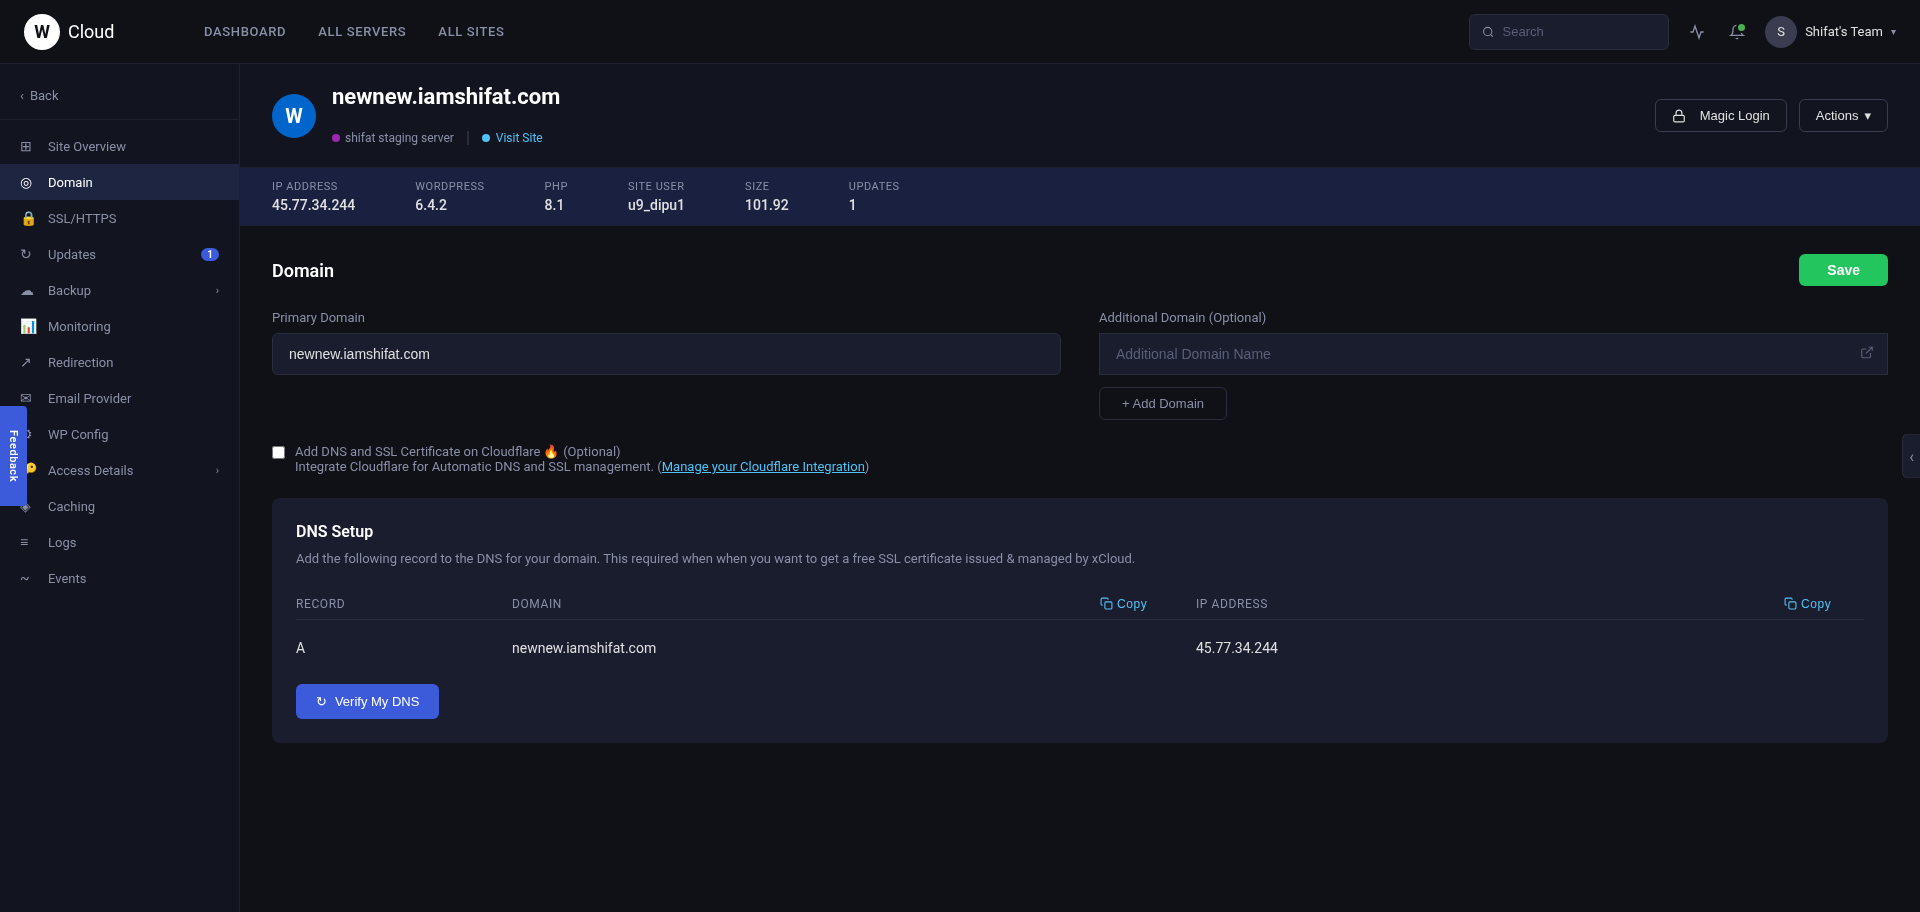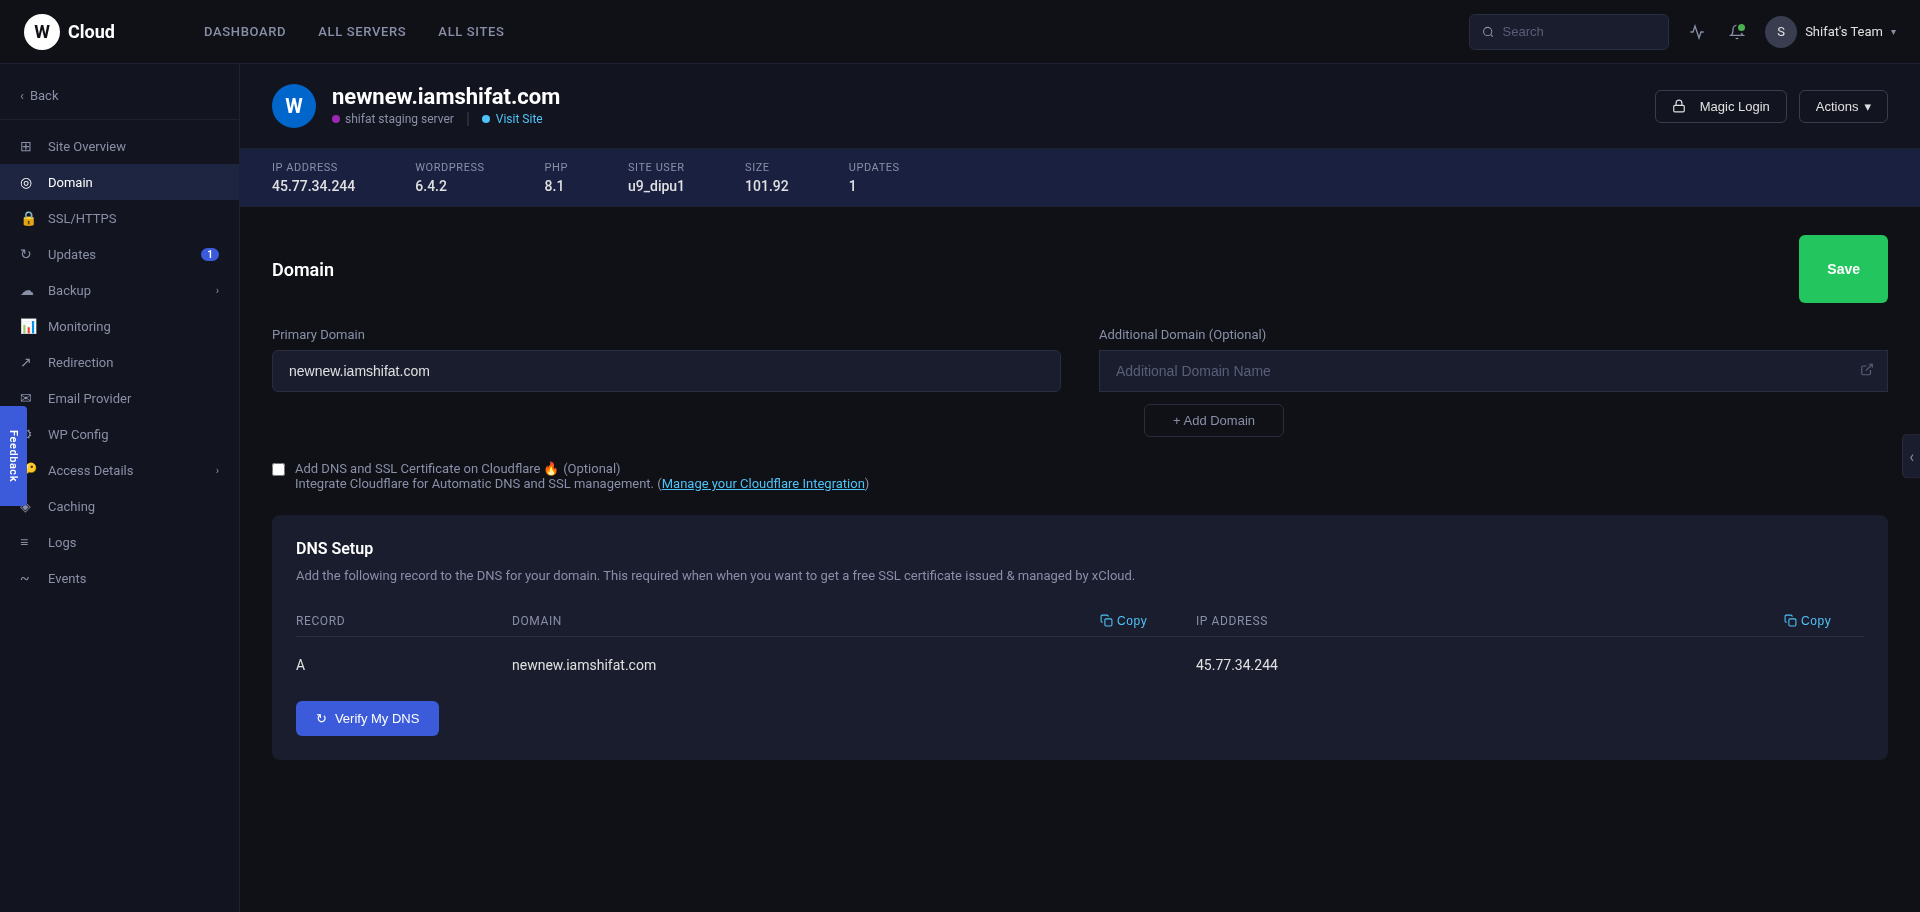--- a/index.html
+++ b/index.html
@@ -19,21 +19,21 @@
       z-index: 100;
     }
     .logo-area {
       display: flex; align-items: center; gap: 8px; min-width: 140px;
     }
     .logo-icon {
       width: 36px; height: 36px; background: #fff; border-radius: 50%;
       display: flex; align-items: center; justify-content: center;
       font-size: 18px; font-weight: bold; color: #0f1117;
     }
-    .logo-text { font-size: 18px; font-weight: 700; color: #fff; }
+    .logo-text { font-size: 18px; font-weight: 400; color: #fff; }
     .nav-links { display: flex; gap: 32px; justify-content: center; }
     .nav-link {
       font-size: 13px; font-weight: 500; color: #8a8fa8; text-decoration: none;
       letter-spacing: 0.05em; cursor: pointer; text-transform: uppercase;
     }
     .nav-right { margin-left: auto; display: flex; align-items: center; gap: 16px; }
     .search-box {
       background: #1a1d2e; border: 1px solid #2a2d3e; border-radius: 6px;
       display: flex; align-items: center; padding: 0 12px; gap: 8px; height: 36px; width: 200px;
     }
@@ -113,21 +113,21 @@
       border-bottom: 1px solid #1e2130;
       display: flex; align-items: center; justify-content: space-between;
     }
     .site-title-area { display: flex; align-items: center; gap: 16px; }
     .wp-icon-circle {
       width: 44px; height: 44px; border-radius: 50%; background: #0066cc;
       display: flex; align-items: center; justify-content: center;
       font-size: 20px; color: #fff; font-weight: bold;
     }
     .site-name { font-size: 22px; font-weight: 700; color: #fff; }
-    .site-meta { display: flex; align-items: center; gap: 12px; margin-top: 0; }
+    .site-meta { display: flex; align-items: center; gap: 12px; margin-top: 19px; }
     .site-server { display: flex; align-items: center; gap: 5px; font-size: 12px; color: #8a8fa8; }
     .server-dot { width: 8px; height: 8px; background: #9c27b0; border-radius: 50%; }
     .visit-site { display: flex; align-items: center; gap: 6px; font-size: 12px; color: #4fc3f7; cursor: pointer; }
     .visit-dot { width: 8px; height: 8px; background: #4fc3f7; border-radius: 50%; }
     .site-actions { display: flex; align-items: center; gap: 12px; }
     .btn-magic-login {
       background: transparent; border: 1px solid #3a3d50; color: #e0e0e0;
       padding: 8px 16px; border-radius: 6px; font-size: 13px; cursor: pointer;
       display: flex; align-items: center; gap: 14px;
     }
@@ -151,21 +151,21 @@
     
     .content-area { padding: 28px 32px; }
 
     
     .domain-header {
       display: flex; align-items: center; justify-content: space-between; margin-bottom: 24px;
     }
     .domain-title { font-size: 18px; font-weight: 600; color: #fff; }
     .btn-save {
       background: #22c55e; color: #fff; border: none;
-      padding: 26px 28px; border-radius: 6px; font-size: 14px; font-weight: 600; cursor: pointer;
+      padding: 8px 28px; border-radius: 6px; font-size: 14px; font-weight: 600; cursor: pointer;
     }
 
     
     .domain-fields {
       display: grid; grid-template-columns: 1fr 1fr; gap: 38px; margin-bottom: 24px;
     }
     .field-group {}
     .field-label { font-size: 13px; color: #8a8fa8; margin-bottom: 8px; }
     .field-input {
       width: 100%; background: #1a1d2e; border: 1px solid #2a2d3e;
@@ -178,22 +178,22 @@
       width: 100%; background: #1a1d2e; border: 1px solid #2a2d3e;
       border-radius: 0; padding: 12px 48px 12px 16px; color: #8a8fa8; font-size: 14px; outline: none;
     }
     .field-input-with-icon input::placeholder { color: #5a5f78; }
     .field-input-with-icon .ext-icon {
       position: absolute; right: 14px; top: 50%; transform: translateY(-50%);
       color: #5a5f78; cursor: pointer; font-size: 14px;
     }
     .btn-add-domain {
       background: transparent; border: 1px solid #2a2d3e; color: #8a8fa8;
-      padding: 8px 28px; border-radius: 6px; font-size: 13px; cursor: pointer;
-      display: flex; align-items: flex-start; gap: 6px; margin-top: 12px; margin-left: 45px;
+      padding: 8px 22px; border-radius: 6px; font-size: 13px; cursor: pointer;
+      display: flex; align-items: flex-start; gap: 6px; margin-top: 12px;
     }
 
     
     .cloudflare-row {
       display: flex; align-items: flex-start; gap: 10px; margin-bottom: 24px;
     }
     .cf-checkbox { margin-top: 2px; accent-color: #3b5bdb; }
     .cf-text { font-size: 13px; color: #8a8fa8; }
     .cf-link { color: #4fc3f7; cursor: pointer; text-decoration: underline; }
 

